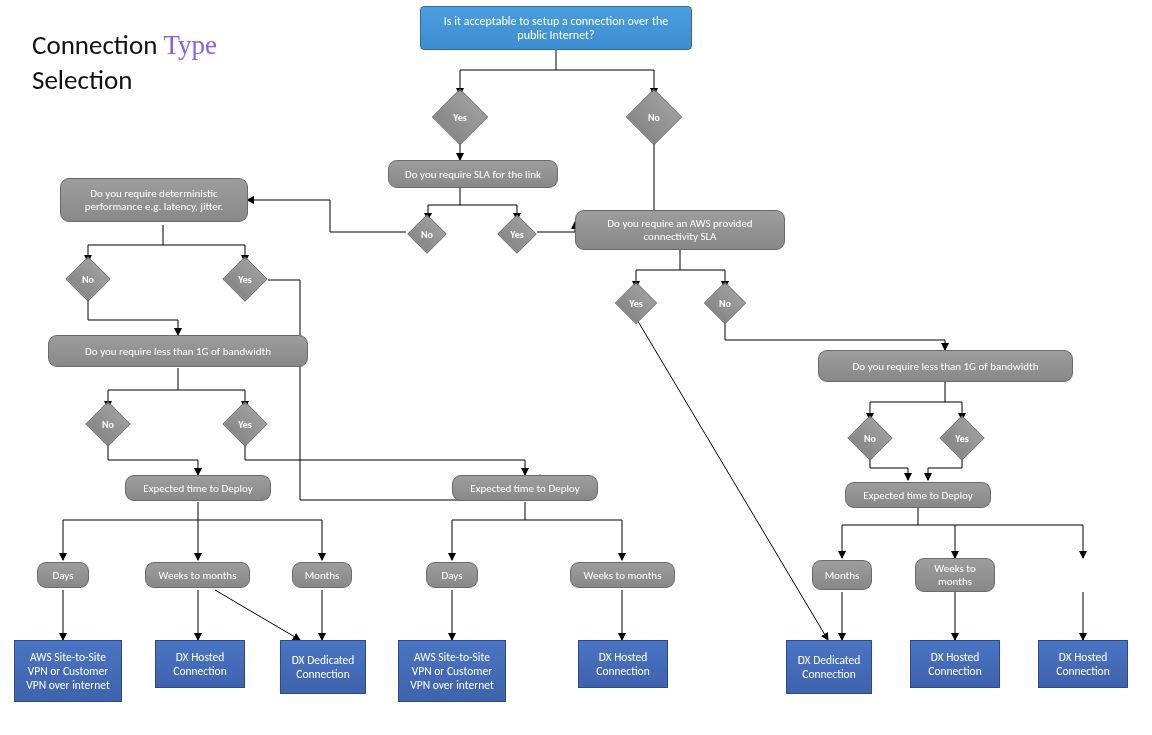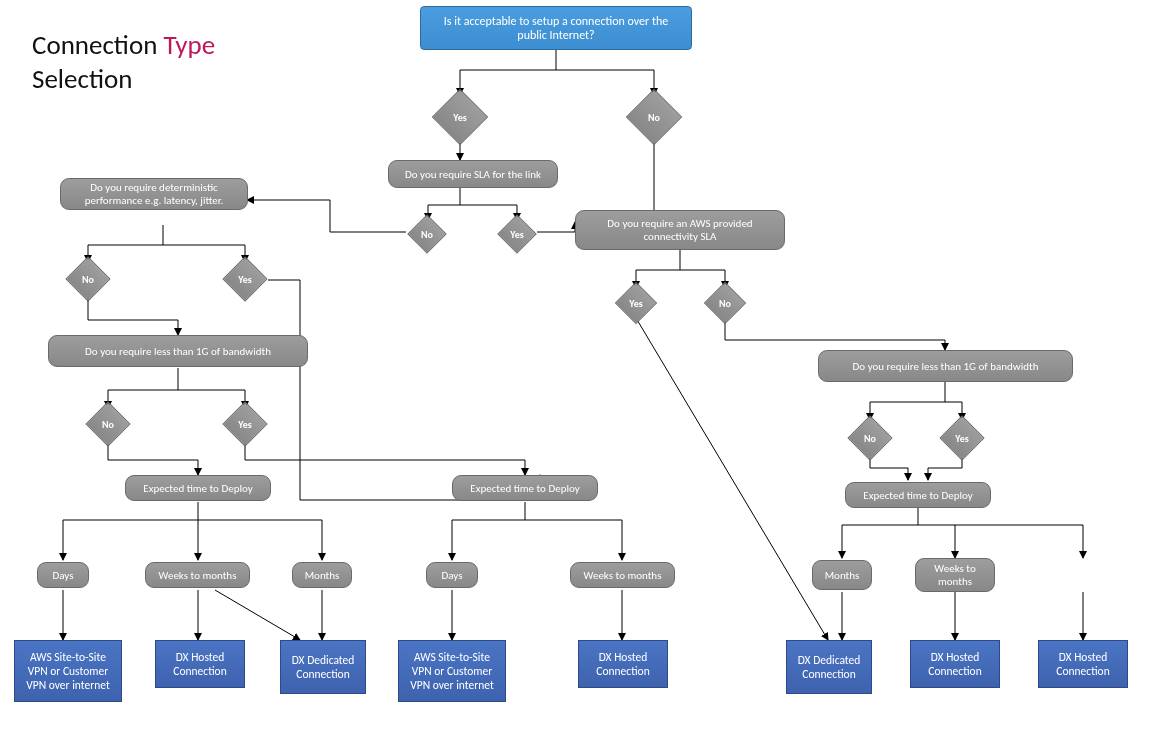--- a/index.html
+++ b/index.html
@@ -1,18 +1,18 @@
 <!DOCTYPE html>
 <html><head>
 <meta charset="utf-8">
 <style>
   * { box-sizing: border-box; margin: 0; padding: 0; }
   body { font-family: Calibri, Arial, sans-serif; background: #fff; width: 1152px; height: 735px; position: relative; overflow: hidden; }
   .title { position: absolute; left: 32px; top: 28px; font-size: 27px; line-height: 1.25; color: #111; font-weight: 400; }
-  .title .accent { color: #be185d; }
+  .title .accent { color: #8b5cf6; font-family: Liberation Serif, serif; }
   .node { position: absolute; display: flex; align-items: center; justify-content: center; text-align: center; color: #fff; font-size: 12px; padding: 4px 8px; }
   .rect-blue { background: linear-gradient(#4a9de0, #3d8ed0); border: 1px solid #2e6ca0; border-radius: 4px; }
   .rect-gray { background: linear-gradient(#9d9d9d, #888); border: 1px solid #6a6a6a; border-radius: 9px; }
   .rect-small { font-size: 11px; }
   .result { background: linear-gradient(#4a75c4, #3e62ae); border: 1px solid #2d4a88; font-size: 11.5px; }
   .diamond-wrap { position: absolute; }
   .diamond { width: 100%; height: 100%; background: linear-gradient(#9d9d9d,#888); border: 1px solid #6a6a6a; transform: rotate(45deg); }
   .diamond-label { position: absolute; top: 0; left: 0; width: 100%; height: 100%; display: flex; align-items: center; justify-content: center; color: #fff; font-size: 10px; font-weight: bold; }
   svg.arrows { position: absolute; top: 0; left: 0; width: 1152px; height: 735px; pointer-events: none; }
   svg.arrows line, svg.arrows polyline { stroke: #000; stroke-width: 1; fill: none; }
@@ -123,21 +123,21 @@
 <div class="node rect-gray rect-small" style="left:388px; top:160px; width:170px; height:28px;">Do you require SLA for the link</div>
 <div class="diamond-wrap" style="left:413px; top:220px; width:28px; height:28px;">
   <div class="diamond"></div>
     <div class="diamond-label">No</div>
 </div>
 <div class="diamond-wrap" style="left:503px; top:220px; width:28px; height:28px;">
   <div class="diamond"></div>
     <div class="diamond-label">Yes</div>
 </div>
 
-<div class="node rect-gray rect-small" style="left:60px; top:178px; width:188px; height:32px;">Do you require deterministic performance e.g. latency, jitter.</div>
+<div class="node rect-gray rect-small" style="left:60px; top:178px; width:188px; height:44px;">Do you require deterministic performance e.g. latency, jitter.</div>
 <div class="diamond-wrap" style="left:72px; top:263px; width:32px; height:32px;">
   <div class="diamond"></div>
     <div class="diamond-label">No</div>
 </div>
 <div class="diamond-wrap" style="left:229px; top:263px; width:32px; height:32px;">
   <div class="diamond"></div>
     <div class="diamond-label">Yes</div>
 </div>
 
 <div class="node rect-gray rect-small" style="left:575px; top:210px; width:210px; height:40px;">Do you require an AWS provided connectivity SLA</div>

